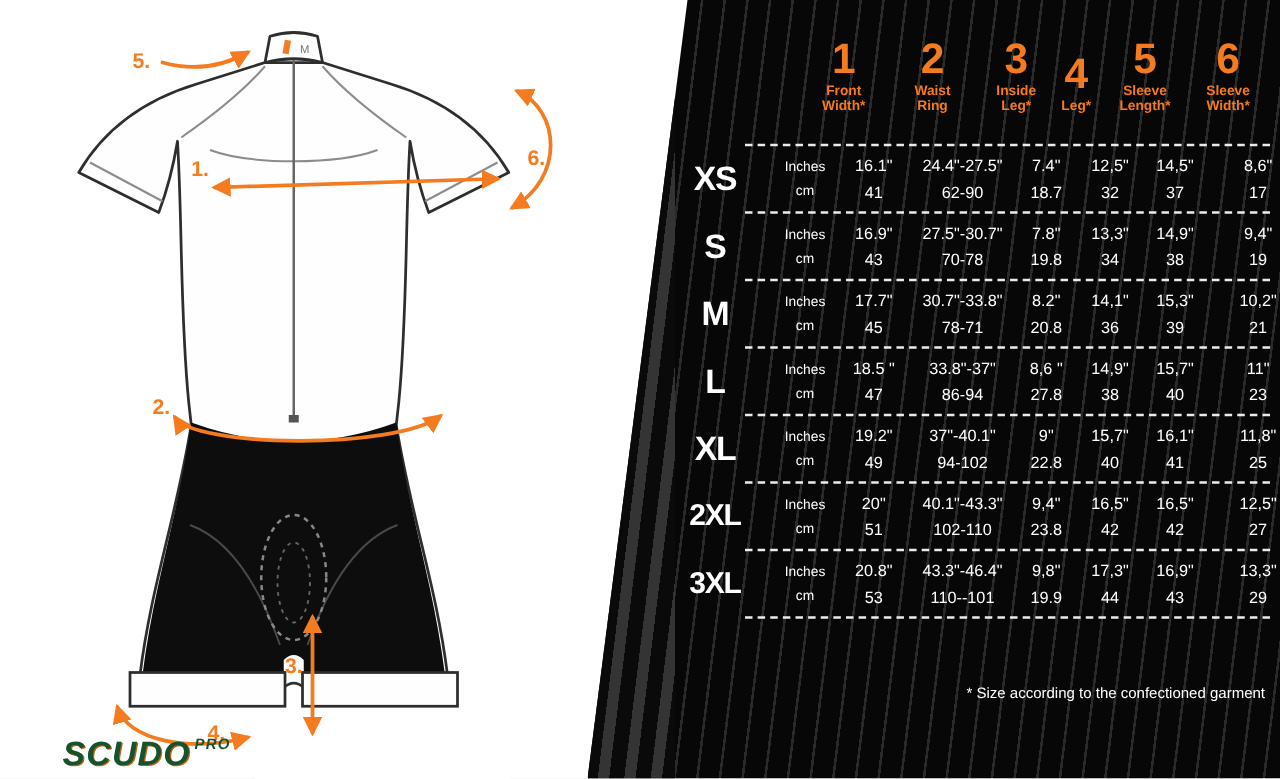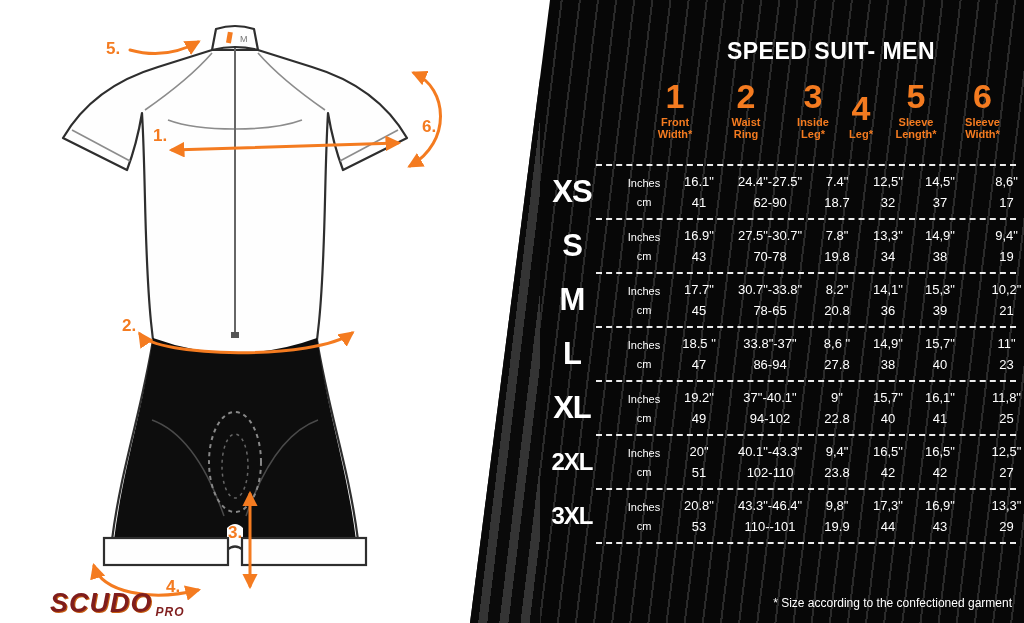--- a/index.html
+++ b/index.html
@@ -2,21 +2,21 @@
 <html><head>
 <meta charset="utf-8">
 <style>
   html,body{margin:0;padding:0;}
   body{font-family:"Liberation Sans","DejaVu Sans",sans-serif;background:#e9e9e9;}
   .stage{position:relative;width:1024px;height:623px;background:#ffffff;overflow:hidden;}
 
   
   .diagram{position:absolute;left:0;top:0;width:470px;height:623px;}
   .diagram svg{position:absolute;left:0;top:0;}
-  .logo{position:absolute;left:50px;top:588px;display:flex;align-items:flex-end;gap:3px;color:#7f1d1d;}
+  .logo{position:absolute;left:50px;top:588px;display:flex;align-items:flex-start;gap:3px;color:#14532d;}
   .logo .name{font-size:27px;font-weight:900;font-style:italic;letter-spacing:1px;text-shadow:1px 1px 0 #c65d10;}
   .logo .suffix{font-size:12px;font-weight:800;font-style:italic;letter-spacing:1px;}
 
   
   .panel{position:absolute;left:470px;top:0;width:554px;height:623px;
     background:
       repeating-linear-gradient(97deg,#2a2a2a 0 2px,#070707 2px 18px);
     clip-path:polygon(80px 0,100% 0,100% 100%,0 100%);}
   .panel::before{content:"";position:absolute;left:0;top:0;bottom:0;width:70px;
     background:repeating-linear-gradient(97deg,#343434 0 9px,#0a0a0a 9px 21px);}
@@ -26,21 +26,21 @@
 
   :root{--cols:48px 48px 62px 80px 54px 42px 68px 65px;--accent:#f47b20;}
   .thead{display:grid;grid-template-columns:var(--cols);align-items:end;margin-bottom:8px;}
   .hcell{text-align:center;}
   .hnum{color:var(--accent);font-size:34px;font-weight:800;line-height:34px;}
   .hlabel{color:var(--accent);font-size:11px;font-weight:700;line-height:12px;margin:3px auto 16px auto;max-width:50px;}
 
   .tbody{width:468px;}
   .sep{height:0;border-top:2px dashed rgba(255,255,255,.92);margin-left:48px;}
   .trow{display:grid;grid-template-columns:var(--cols);align-items:center;height:52px;}
-  .size{color:#ffffff;font-weight:800;font-size:31px;text-align:center;letter-spacing:-1px;}
+  .size{color:#ffffff;font-weight:800;font-size:27px;text-align:center;letter-spacing:-1px;}
   .size.long{font-size:24px;}
   .cell{display:flex;flex-direction:column;justify-content:center;align-items:center;gap:7px;padding-left:48px;}
   .cell .v{color:#ffffff;font-size:13px;line-height:14px;white-space:nowrap;}
   .cell .u{color:#ffffff;font-size:11px;line-height:12px;}
   .footnote{color:#ffffff;font-size:12px;text-align:right;padding-right:4px;margin-top:52px;}
 </style>
 </head>
 <body>
 
 <div class="stage">
@@ -102,21 +102,20 @@
     </svg>
 
     <div class="logo">
       <span class="name">SCUDO</span>
       <span class="suffix">PRO</span>
     </div>
   </div>
 
   <div class="panel">
     <div class="panel-inner">
-      <div class="title">SPEED SUIT- MEN</div>
       <div class="thead" id="thead">
           <div class="hcell"></div>
           <div class="hcell"></div>
           <div class="hcell">
             <div class="hnum">1</div>
             <div class="hlabel">Front Width*</div>
           </div>
           <div class="hcell">
             <div class="hnum">2</div>
             <div class="hlabel">Waist Ring</div>
@@ -209,21 +208,21 @@
             <div class="cell">
               <span class="u">Inches</span>
               <span class="u">cm</span>
             </div>
             <div class="cell">
               <span class="v">17.7"</span>
               <span class="v">45</span>
             </div>
             <div class="cell">
               <span class="v">30.7"-33.8"</span>
-              <span class="v">78-65</span>
+              <span class="v">78-71</span>
             </div>
             <div class="cell">
               <span class="v">8.2"</span>
               <span class="v">20.8</span>
             </div>
             <div class="cell">
               <span class="v">14,1"</span>
               <span class="v">36</span>
             </div>
             <div class="cell">

